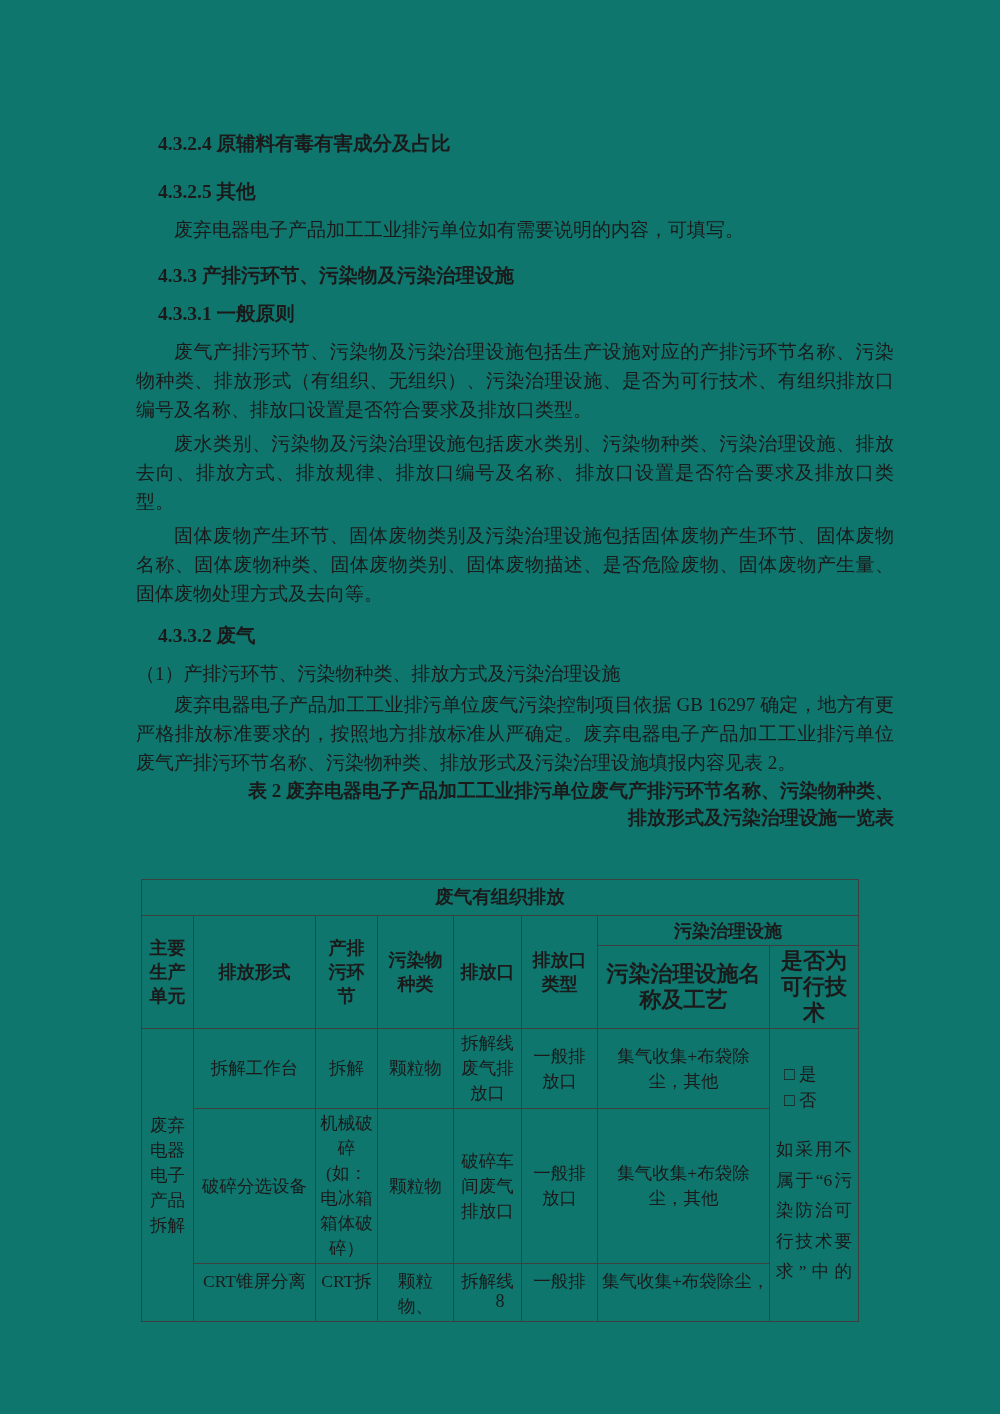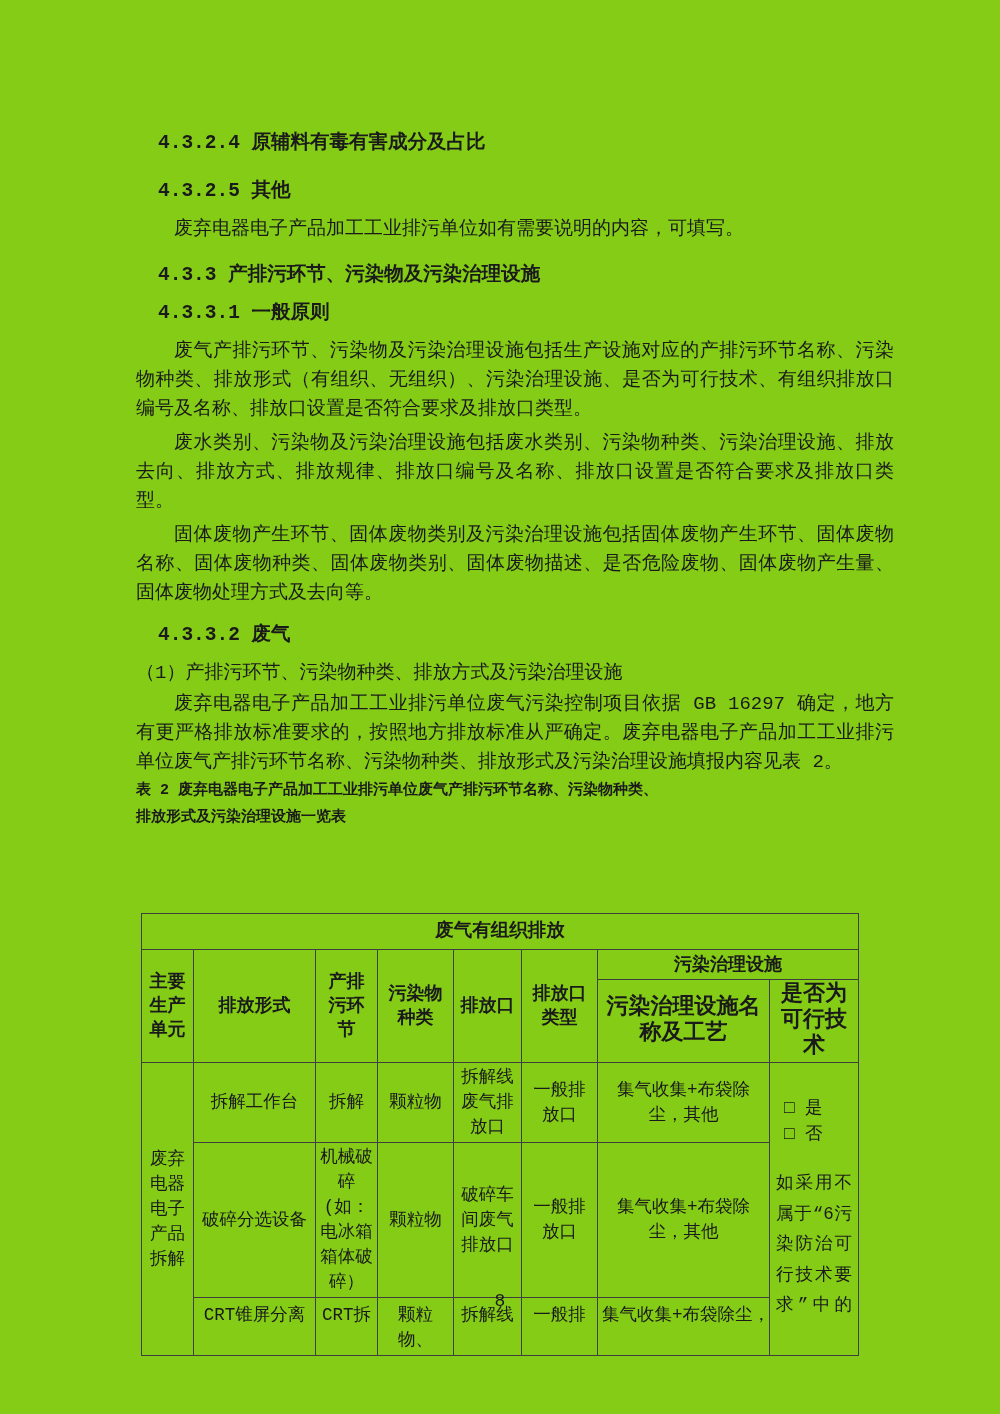--- a/index.html
+++ b/index.html
@@ -1,22 +1,22 @@
 <!DOCTYPE html>
 <html lang="zh"><head>
 <meta charset="utf-8">
 <style>
   html,body{margin:0;padding:0;background:#888;}
   .page{
     position:relative;
     width:1000px;height:1414px;
     margin:0 auto;
-    background:#84cc16;
+    background:#0f766e;
     color:#1a1a1a;
-    font-family:Liberation Mono, monospace;
+    font-family:Liberation Serif, serif;
     overflow:hidden;
   }
   .content{
     position:absolute;
     left:136px;right:106px;top:0;
     padding-top:129px;
     font-size:19px;
     line-height:29px;
   }
   .hd{
@@ -29,24 +29,24 @@
   .mt29{margin-top:19px;}
   .mt17{margin-top:17px;}
   .mt16{margin-top:5px;}
   .mt13{margin-top:13px;}
   p.para{margin:0;text-align:justify;}
   p.indent{text-indent:2em;}
   p.g{margin-top:5px;}
   p.p7{margin-top:2px;}
   .caption{
     font-weight:bold;
-    text-align:left;
+    text-align:right;
     line-height:27px;
     margin-top:0;
-    font-size:15px;
+    font-size:19px;
   }
   table.t2{
     border-collapse:collapse;
     table-layout:fixed;
     width:717px;
     margin-left:141px;
     margin-top:1px;
     font-size:17.5px;
     color:#1a1a1a;
   }
@@ -113,21 +113,21 @@
     <div class="hd mt13">4.3.3.2 废气</div>
     <p class="para">（1）产排污环节、污染物种类、排放方式及污染治理设施</p>
     <p class="para indent p7">废弃电器电子产品加工工业排污单位废气污染控制项目依据 GB 16297 确定，地方有更严格排放标准要求的，按照地方排放标准从严确定。废弃电器电子产品加工工业排污单位废气产排污环节名称、污染物种类、排放形式及污染治理设施填报内容见表 2。</p>
 
     <div class="caption">
       <div>表 2 废弃电器电子产品加工工业排污单位废气产排污环节名称、污染物种类、</div>
       <div>排放形式及污染治理设施一览表</div>
     </div>
   </div>
 
-  <div style="position:absolute;left:0;top:912px;width:820px;">
+  <div style="position:absolute;left:0;top:878px;width:820px;">
     <table class="t2">
       <colgroup>
         <col style="width:52px">
           <col style="width:122px">
           <col style="width:62px">
           <col style="width:76px">
         <col style="width:68px">
           <col style="width:76px">
           <col style="width:172px">
           <col style="width:89px">

